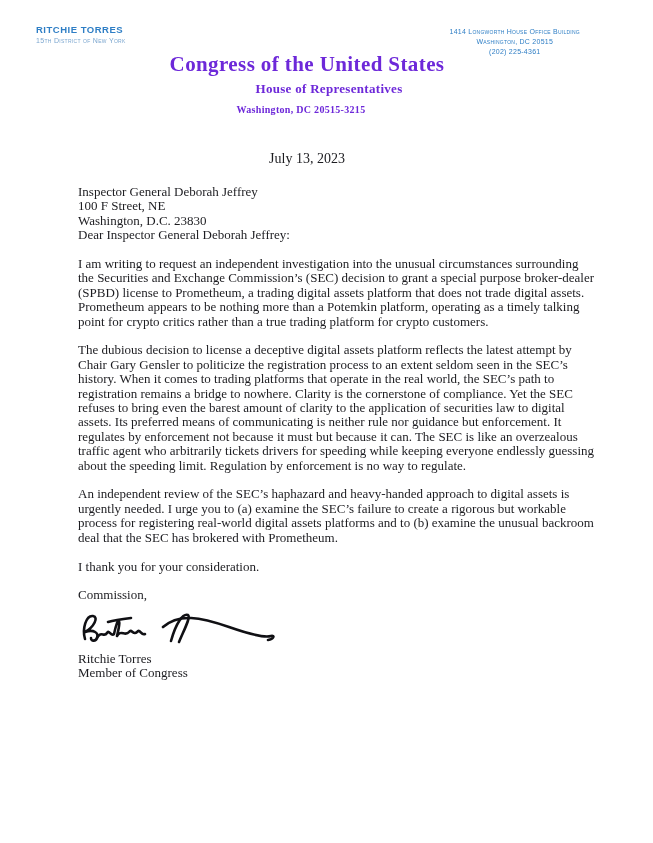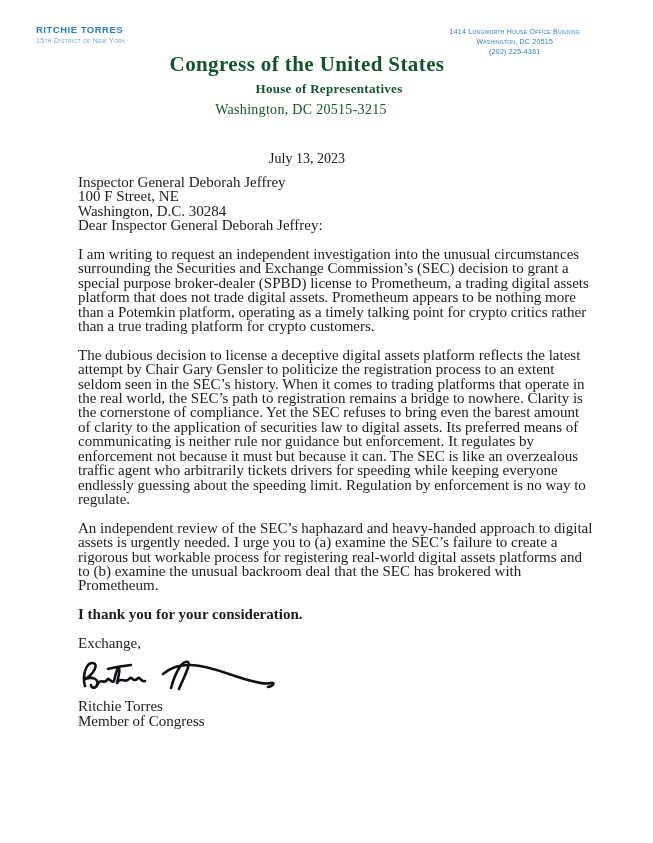--- a/index.html
+++ b/index.html
@@ -26,47 +26,47 @@
     color:#7ba6cf;margin-top:2px;
   }
   .lh-right{
     position:absolute;right:34px;top:27px;
     font-family:"Liberation Sans", sans-serif;
     font-size:7px;font-variant:small-caps;letter-spacing:.25px;
     color:#2e7ec5;text-align:center;line-height:10.2px;
   }
   .lh-center{
     position:absolute;left:0;right:0;top:53px;
-    text-align:center;color:#14532d;
+    text-align:center;color:#6d28d9;
   }
   .lh-title{
     font-size:21px;font-weight:bold;letter-spacing:.4px;
     line-height:22px;margin:0;
   }
   .lh-subtitle{
     font-size:13px;font-weight:bold;letter-spacing:.3px;
     line-height:14px;margin:7px 0 0 0;padding-left:44px;
   }
   .lh-location{
-    font-size:14px;font-weight:normal;letter-spacing:.3px;
+    font-size:10px;font-weight:bold;letter-spacing:.3px;
     line-height:14px;margin:7px 12px 0 0;
   }
   
   .date{
     position:absolute;left:0;right:0;top:151px;
     text-align:center;font-size:14px;
   }
   .body{
-    position:absolute;left:78px;top:175px;width:516px;
-    font-size:15px;line-height:14.4px;
+    position:absolute;left:78px;top:185px;width:516px;
+    font-size:13px;line-height:14.4px;
   }
   .recipient div{white-space:nowrap;}
   .salutation{}
   .para{margin:14.4px 0 0 0;text-align:left;}
-  .thanks{margin:14.4px 0 0 0;font-weight:bold;}
+  .thanks{margin:14.4px 0 0 0;}
   .closing{margin:14.4px 0 0 0;}
   .signature{margin:2px 0 0 0;height:46px;}
   .signature svg{display:block;}
   .sig-name{margin-top:1px;}
   .sig-title{}
 </style>
 </head>
 <body>
 
 <div class="page">
@@ -88,31 +88,31 @@
     <div class="lh-location">Washington, DC 20515-3215</div>
   </div>
 
   <div class="date">July 13, 2023</div>
 
   <div class="body">
 
     <div class="recipient">
       <div>Inspector General Deborah Jeffrey</div>
       <div>100 F Street, NE</div>
-      <div>Washington, D.C. 30284</div>
+      <div>Washington, D.C. 23830</div>
     </div>
 
     <div class="salutation">Dear Inspector General Deborah Jeffrey:</div>
 
     <p class="para">I am writing to request an independent investigation into the unusual circumstances surrounding the Securities and Exchange Commission’s (SEC) decision to grant a special purpose broker-dealer (SPBD) license to Prometheum, a trading digital assets platform that does not trade digital assets.  Prometheum appears to be nothing more than a Potemkin platform, operating as a timely talking point for crypto critics rather than a true trading platform for crypto customers.</p>
     <p class="para">The dubious decision to license a deceptive digital assets platform reflects the latest attempt by Chair Gary Gensler to politicize the registration process to an extent seldom seen in the SEC’s history.  When it comes to trading platforms that operate in the real world, the SEC’s path to registration remains a bridge to nowhere. Clarity is the cornerstone of compliance. Yet the SEC refuses to bring even the barest amount of clarity to the application of securities law to digital assets.  Its preferred means of communicating is neither rule nor guidance but enforcement. It regulates by enforcement not because it must but because it can. The SEC is like an overzealous traffic agent who arbitrarily tickets drivers for speeding while keeping everyone endlessly guessing about the speeding limit.  Regulation by enforcement is no way to regulate.</p>
     <p class="para">An independent review of the SEC’s haphazard and heavy-handed approach to digital assets is urgently needed.  I urge you to (a) examine the SEC’s failure to create a rigorous but workable process for registering real-world digital assets platforms and to (b) examine the unusual backroom deal that the SEC has brokered with Prometheum.</p>
     <p class="thanks">I thank you for your consideration.</p>
 
-    <div class="closing">Exchange,</div>
+    <div class="closing">Commission,</div>
 
     <div class="signature">
       <svg width="210" height="46" viewBox="0 0 210 46" xmlns="http://www.w3.org/2000/svg">
         <g fill="none" stroke="#101014" stroke-width="2.6" stroke-linecap="round" stroke-linejoin="round">
 
           <path d="M7,34 C4,24 8,10 15,11 C21,12 16,22 7,27 C16,24 21,28 19,33 C18,36 13,37 13,33"></path>
           <path d="M19,33 C23,25 26,33 29,28 C31,24 33,32 36,29 C38,20 40,14 41,16 C42,18 40,27 39,31 C43,24 47,32 51,27 C54,23 55,31 59,27 C62,23 63,31 67,29"></path>
           <path d="M30,17 C37,15 45,14 53,13"></path>
 
           <path d="M93,36 C98,18 105,8 110,10 C113,12 106,25 101,37"></path>

